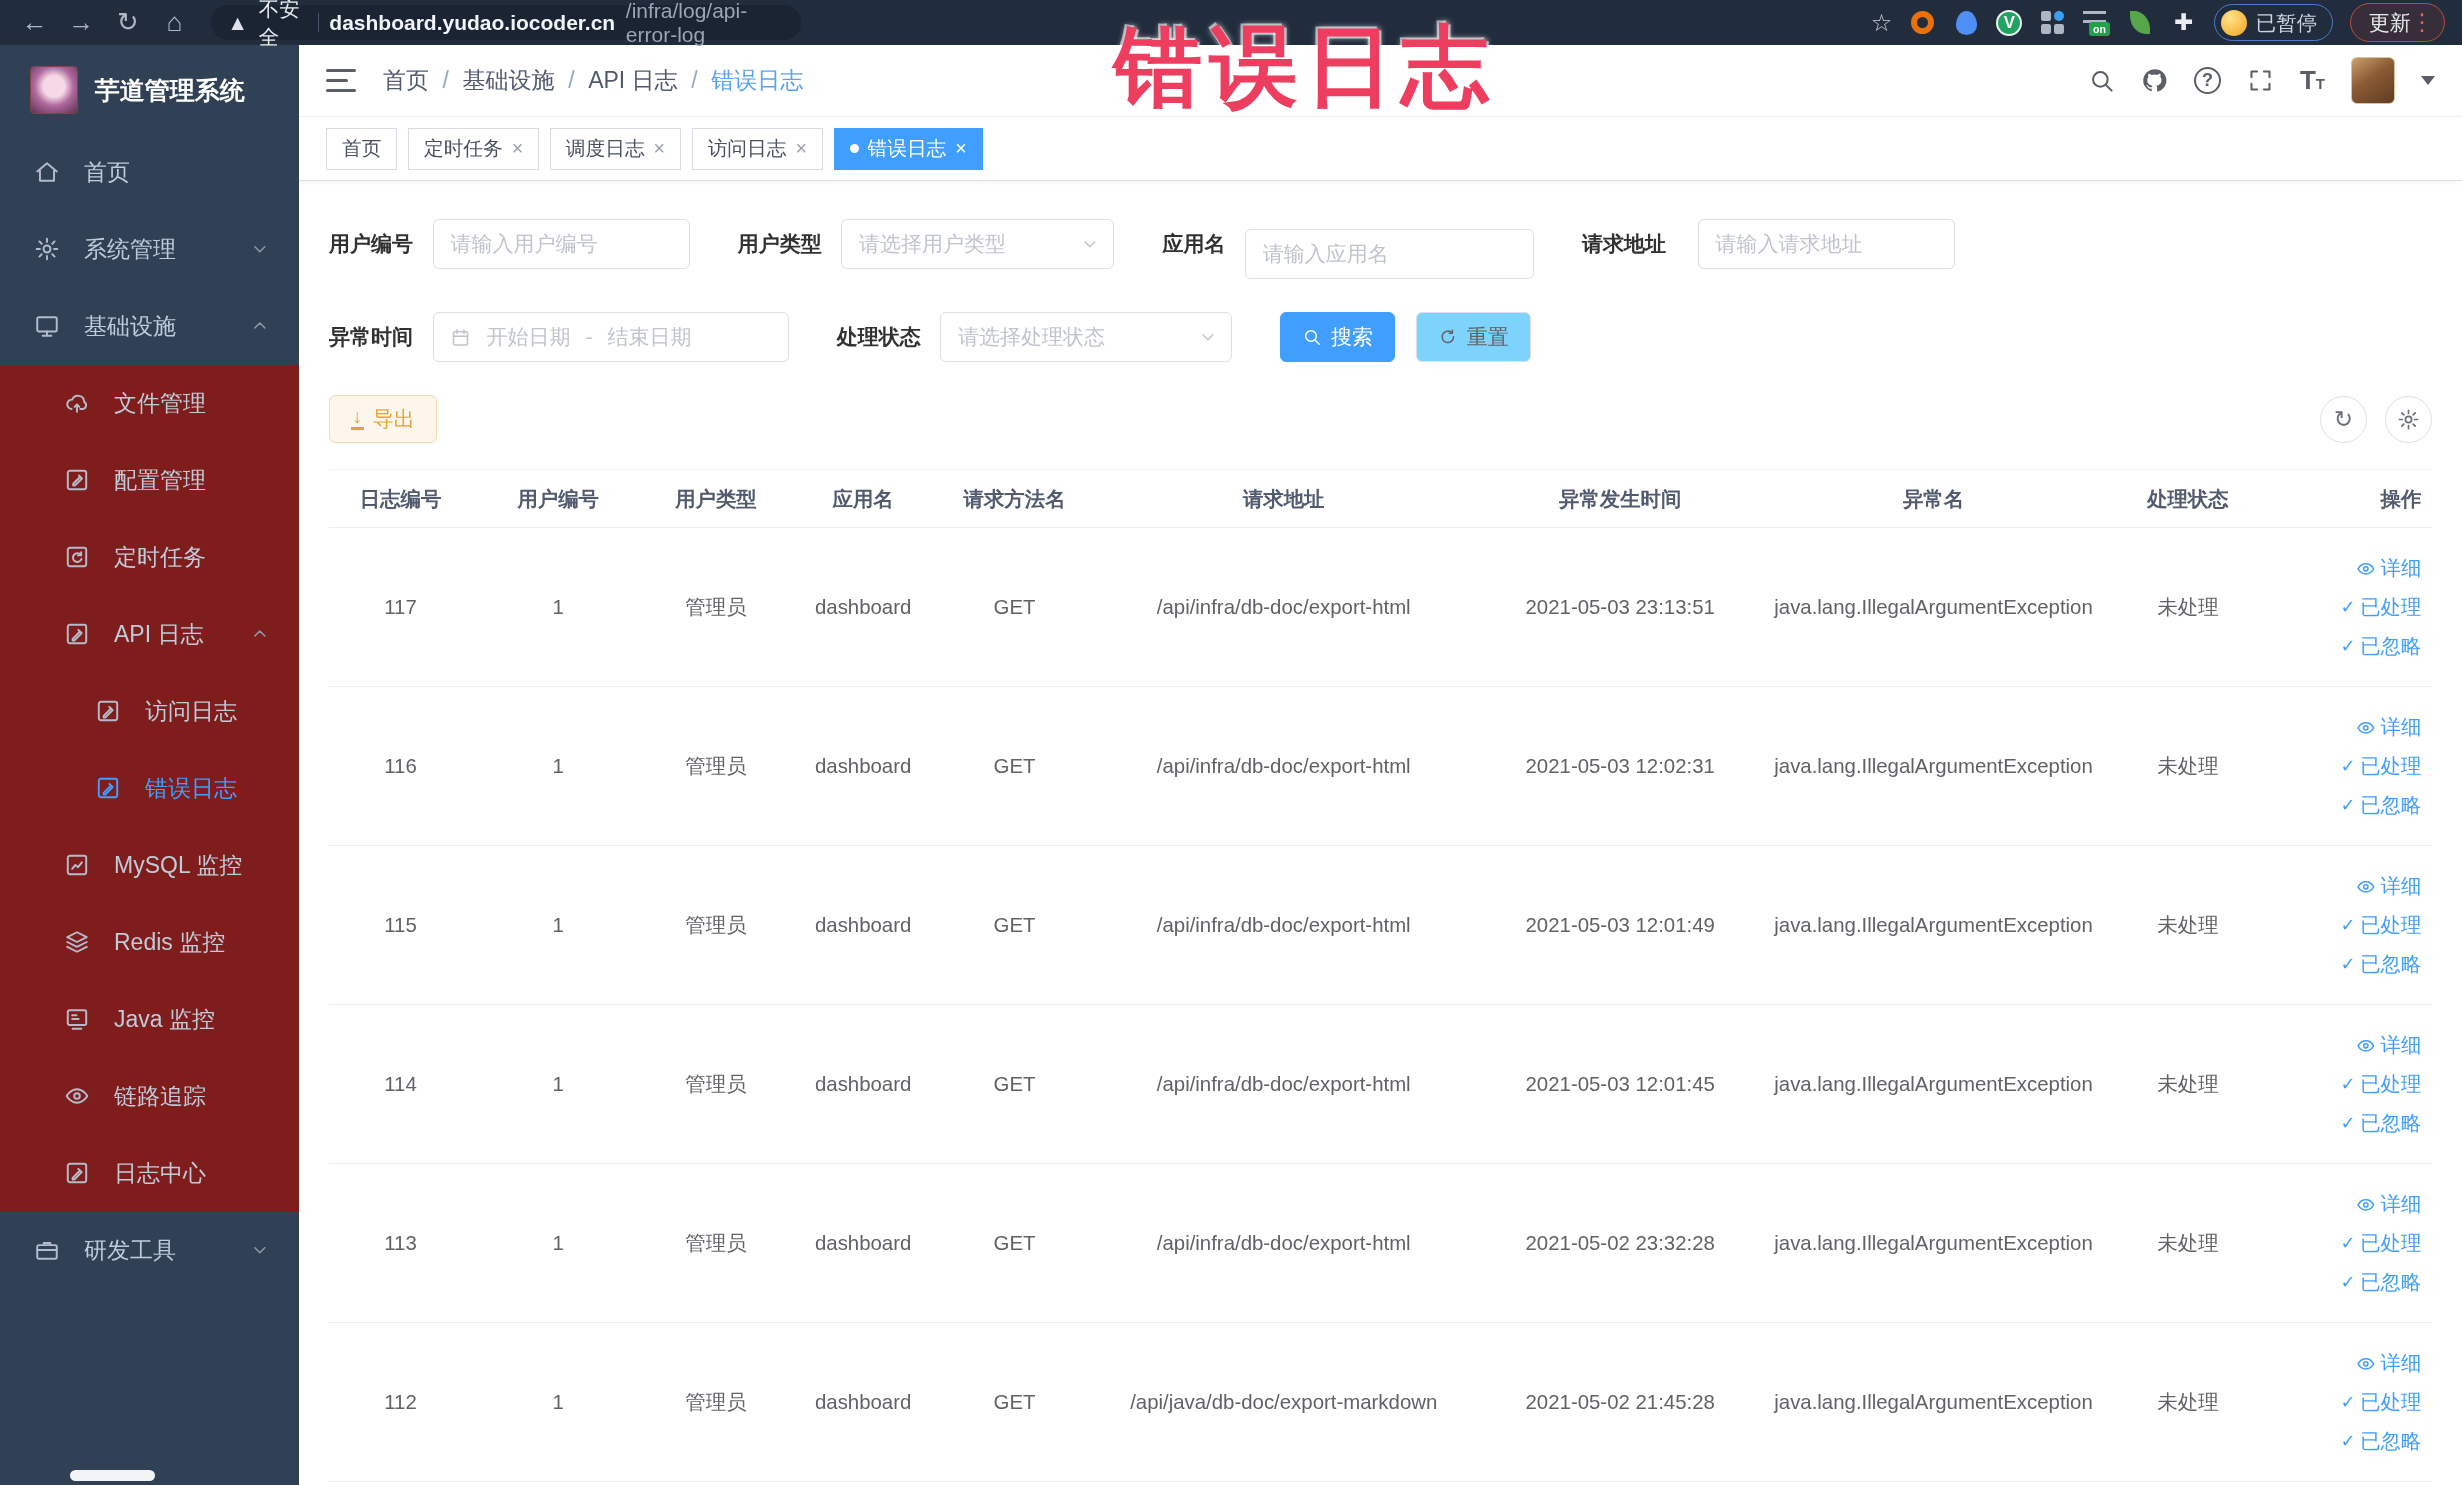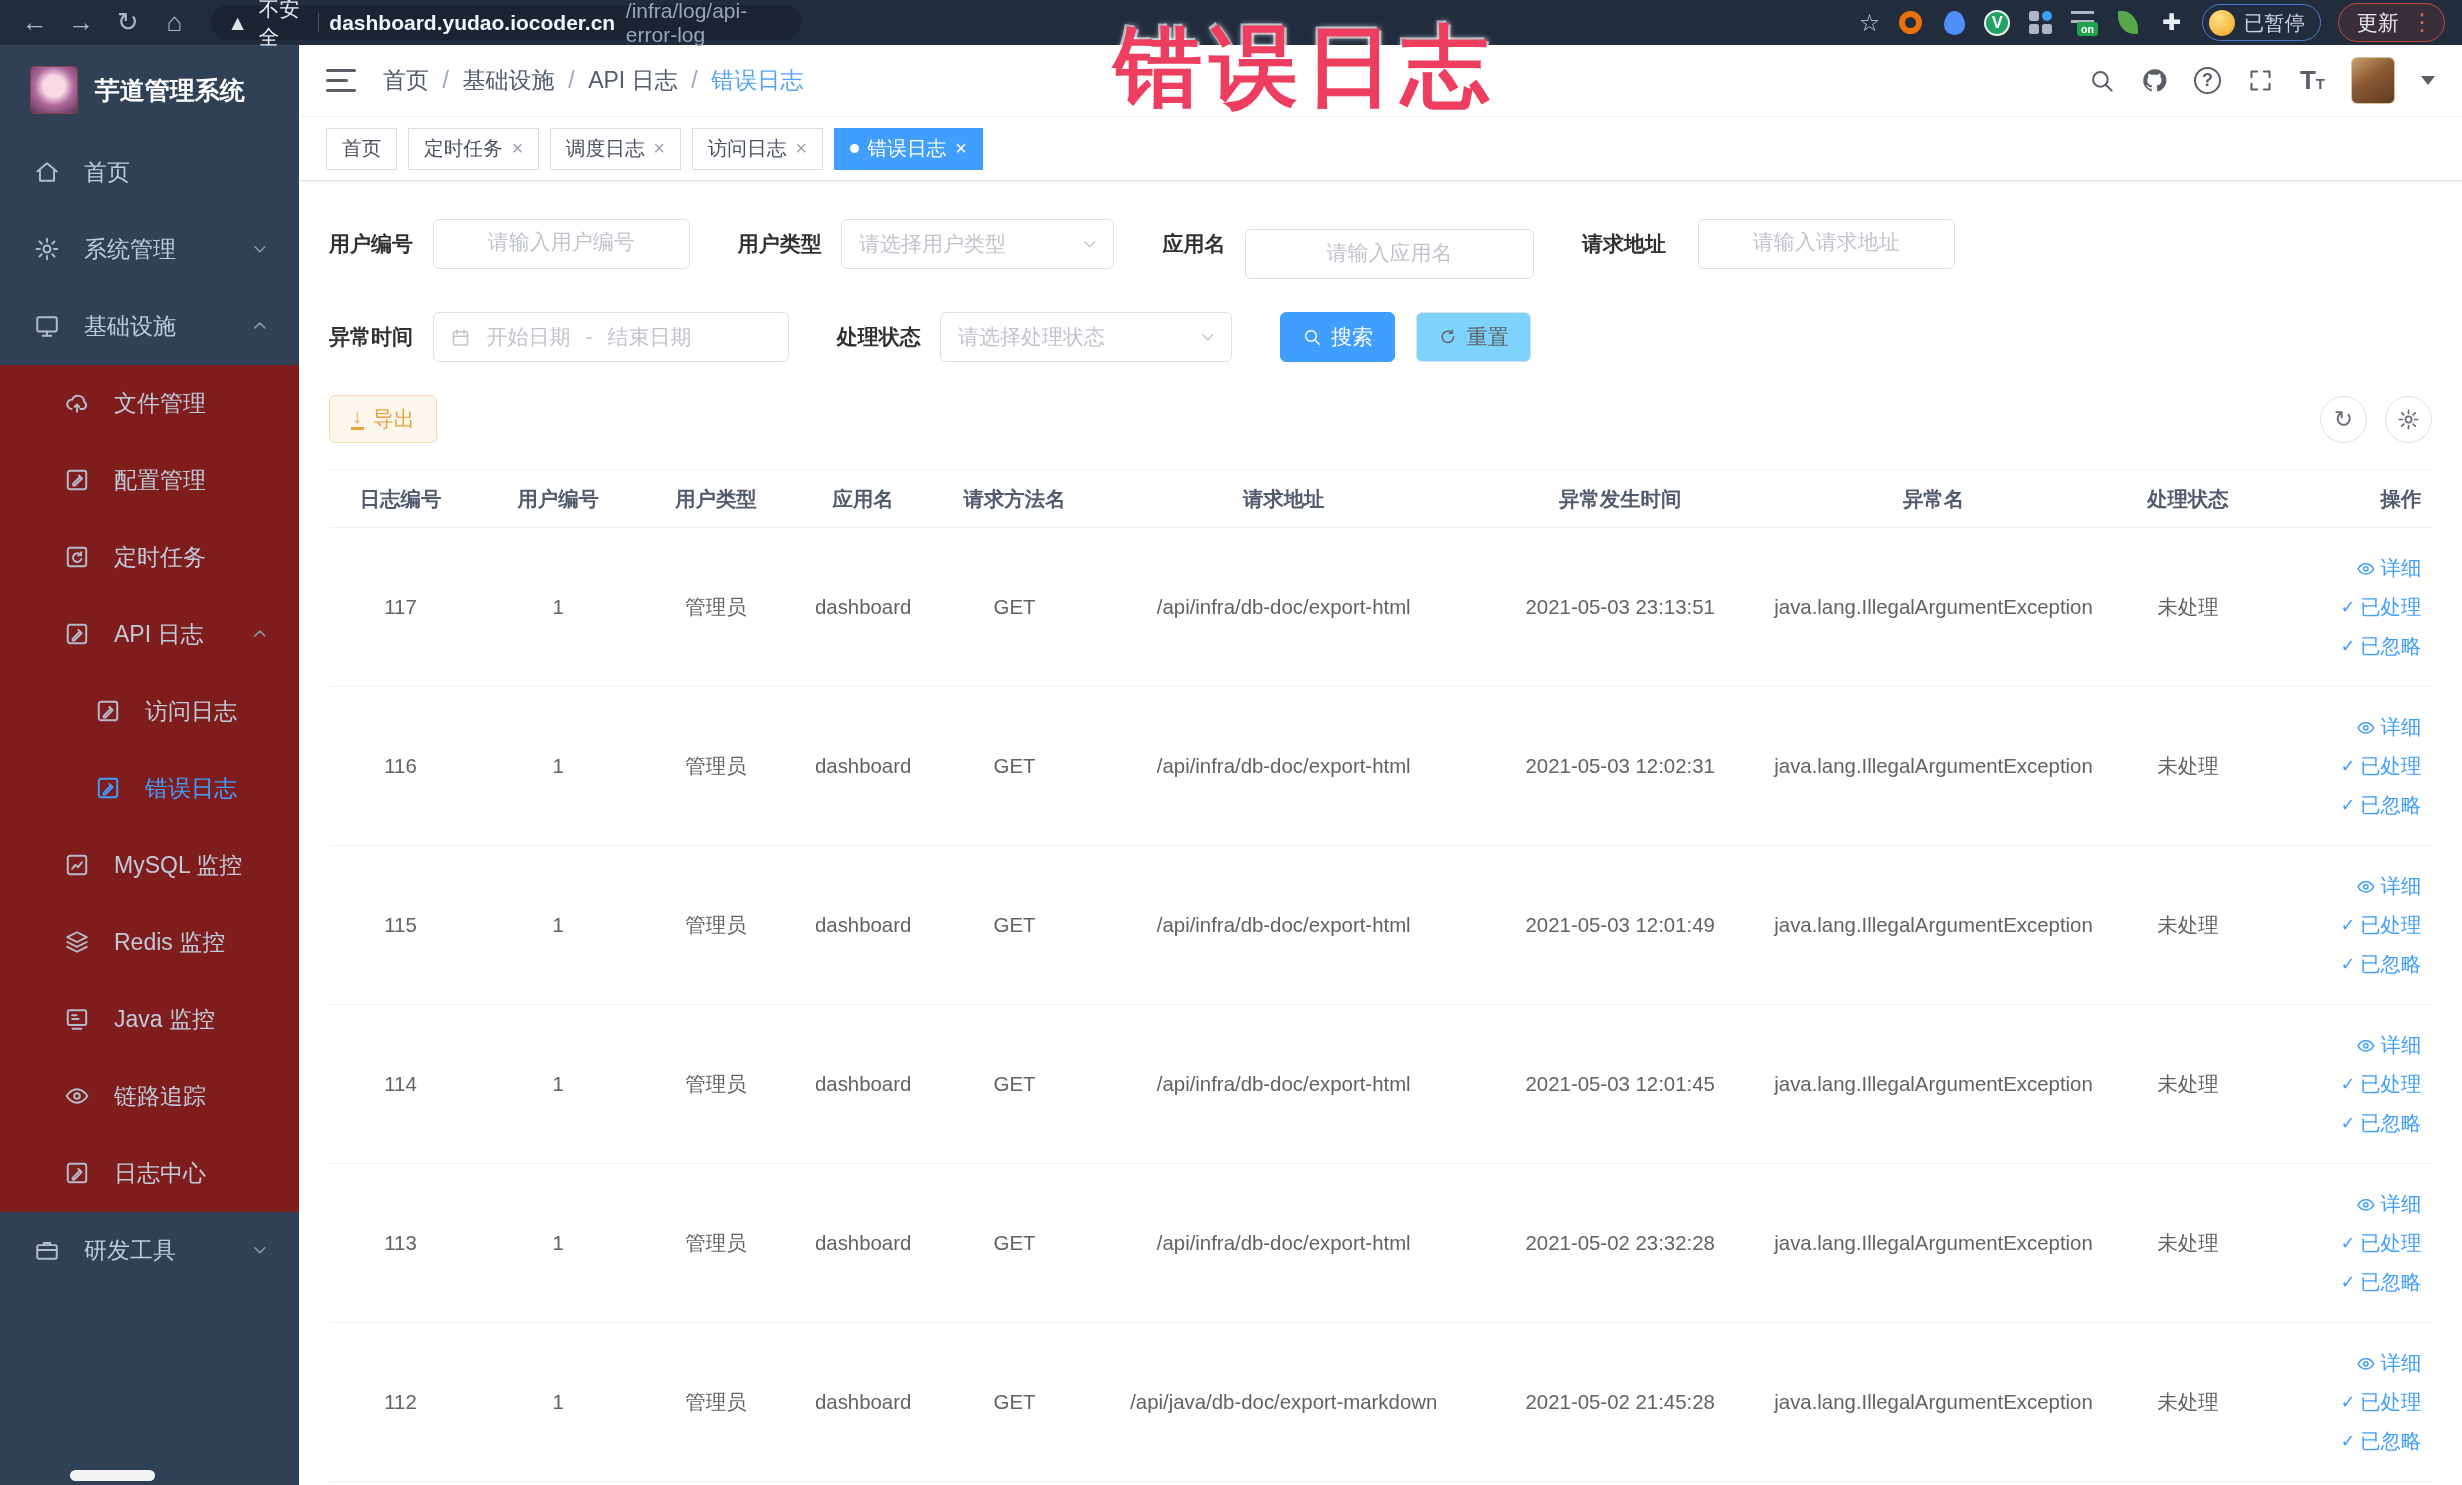--- a/index.html
+++ b/index.html
@@ -40,21 +40,21 @@
   .ext-on .rows { position:absolute; top:1.5px; left:0; width:23px; height:12px;
     border-top:3.8px solid #aeb6c4; border-bottom:3.8px solid #aeb6c4; }
   .ext-on .badge { position:absolute; bottom:0; right:0; background:#1ea24a; color:#fff;
     font-size:10.6px; padding:0.8px 3.8px; border-radius:3px; font-weight:bold; }
   .ext-leaf { width:19.7px; height:23px; background:#57a64a; border-radius:0 80% 0 80%; }
   .ext-puzzle { color:#e9edf3; font-size:23px; }
   .paused-pill { display:flex; align-items:center; gap:9px; border:1.5px solid #4a7bd0; border-radius:756px;
     padding:3.8px 15px 3.8px 6px; color:#ccd4e0; font-size:20.4px; }
   .emoji-face { width:26px; height:26px; border-radius:50%;
     background:radial-gradient(circle at 35% 30%, #ffe28a, #f6b73c 70%, #d98b22); }
-  .update-pill { display:flex; align-items:center; gap:12px; border:1.5px solid #c04b39; border-radius:756px;
+  .update-pill { display:flex; align-items:center; border:1.5px solid #c04b39; border-radius:756px;
     padding:4.5px 10.6px 4.5px 18px; color:#e6e9ee; font-size:21px; background:rgba(160,55,40,.18);justify-content:center; }
   .kebab { color:#d0685a; font-size:23px; line-height:1; }
 
   
   .sidebar { position:absolute; top:45px; left:0; width:299px; height:1440px; background:#304156; z-index:2; }
   .logo-row { display:flex; align-items:center; gap:16.7px; padding:21px 0 19.7px 30px; }
   .logo-img { width:48px; height:48px; border-radius:4.5px;
     background:radial-gradient(circle at 50% 42%, #f7d9e6 0 30%, #b06a9e 55%, #5a3050 100%); border:1.5px solid #844; }
   .logo-title { color:#fff; font-size:25px; font-weight:bold; }
   .menu-item { position:relative; height:77px; display:flex; align-items:center; gap:24px;
@@ -99,21 +99,21 @@
   .tag.active { background:#409eff; border-color:#409eff; color:#fff; }
   .tag.active .x { color:#fff; }
   .tag-dot { width:9px; height:9px; border-radius:50%; background:#fff; }
 
   .content { padding:27px 30px 0 30px; }
 
   .filter-row { display:flex; align-items:center; margin-bottom:33px; }
   .fgroup { display:flex; align-items:center; margin-right:48px; }
   .flabel { font-weight:bold; color:#303133; margin-right:19.7px; white-space:nowrap; }
   .finput { height:50px; border:1.5px solid #dcdfe6; border-radius:6px; padding:0 16.7px; font-size:21px;
-    color:#606266; background:#fff; outline:none; font-family:Liberation Mono, monospace;text-align:center; }
+    color:#606266; background:#fff; outline:none; font-family:Liberation Sans, sans-serif; }
   .finput::placeholder { color:#c0c4cc; }
   .fselect { position:relative; height:50px; border:1.5px solid #dcdfe6; border-radius:6px; background:#fff;
     display:flex; align-items:center; padding:0 42px 0 16.7px; color:#c0c4cc; cursor:pointer; }
   .fselect .chev2 { position:absolute; right:13.6px; width:19.7px; height:19.7px; color:#c0c4cc; }
   .frange { height:50px; border:1.5px solid #dcdfe6; border-radius:6px; background:#fff;
     display:flex; align-items:center; gap:15px; padding:0 16.7px; color:#c0c4cc; cursor:pointer; }
   .frange .cal { width:21px; height:21px; color:#c0c4cc; }
   .btn { display:inline-flex; align-items:center; gap:9px; height:50px; padding:0 21px;
     border-radius:6px; font-size:21px; cursor:pointer; border:1.5px solid transparent; }
   .btn-primary { background:#409eff; color:#fff; border-color:#409eff; margin-right:21px; }

